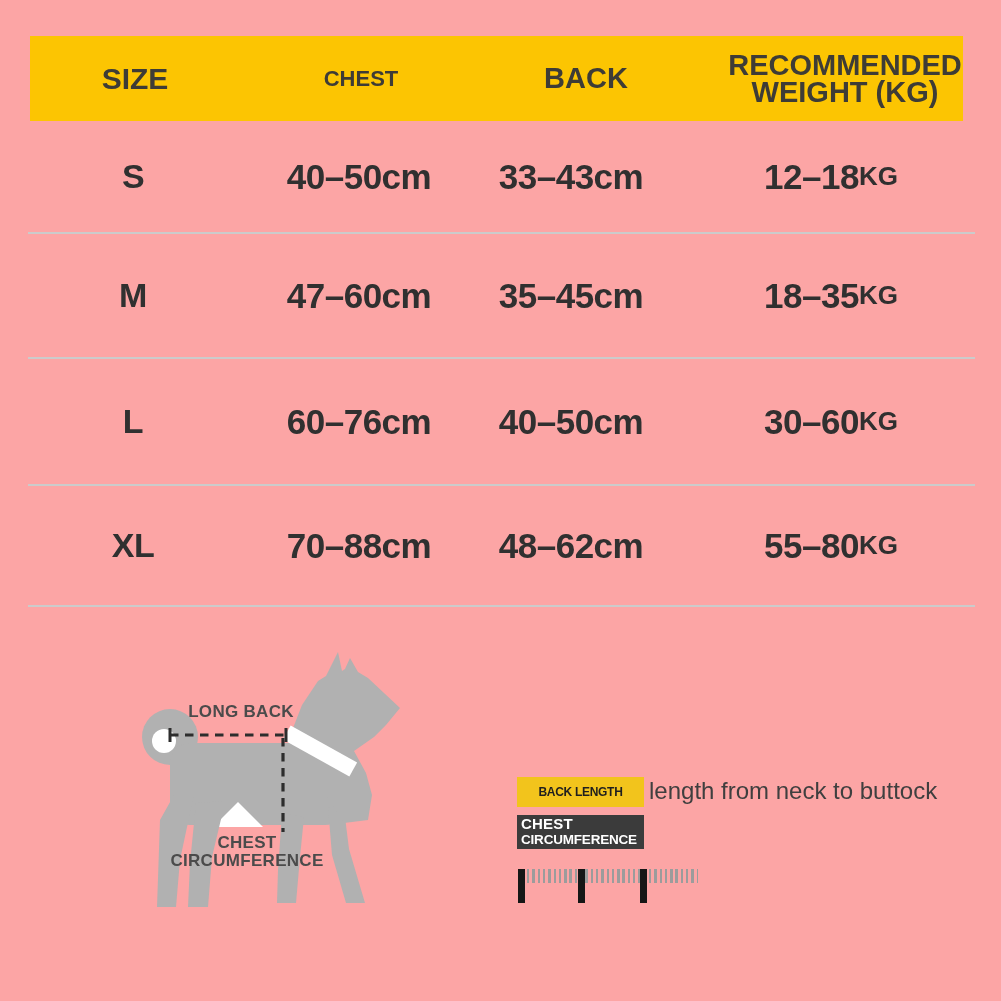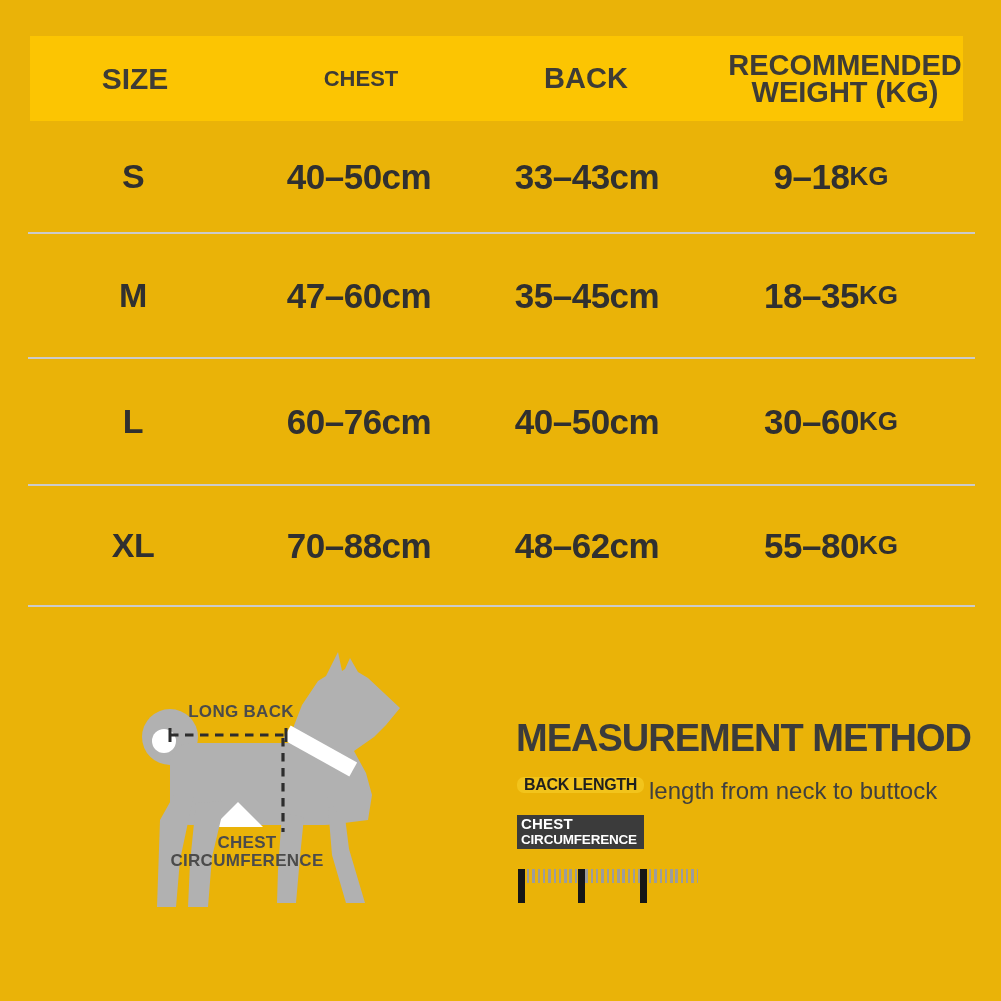--- a/index.html
+++ b/index.html
@@ -1,18 +1,18 @@
 <!DOCTYPE html>
 <html style="--yellow: #fcc502; --badge-yellow: #f2c41c; --badge-dark: #3b3b3b; --text-dark: #303030; --text-header: #3e3c36; --dog-gray: #b1b1b1; --divider: #cbcbcb; --tick-gray: #9c9c9c; --ruler-black: #161616; --dash-dark: #2d2d2d;"><head>
 <meta charset="utf-8">
 <style>
   html,body{margin:0;padding:0;background:#fff;}
   .canvas{
     position:relative; width:1001px; height:1001px; overflow:hidden;
-    background:#eab308; font-family:"Liberation Sans", sans-serif;
+    background:#fca5a5; font-family:"Liberation Sans", sans-serif;
     -webkit-font-smoothing:antialiased;
   }
   
   .header-band{
     position:absolute; left:30px; top:36px; width:933px; height:85px;
     background:var(--yellow);
   }
   .hcell{
     position:absolute; top:0; height:100%;
     display:flex; flex-direction:column; align-items:center; justify-content:center;
@@ -30,40 +30,40 @@
   .trow.r3{height:125px;}
   .trow.r4{height:119px;}
   .cell{
     position:absolute; top:0; height:100%;
     display:flex; align-items:center; justify-content:center;
     color:var(--text-dark); font-size:35px; font-weight:700; letter-spacing:-0.5px;
     white-space:nowrap;
   }
   .cell.size  {left:30px;  width:150px; font-size:34px;}
   .cell.chest {left:231px; width:200px;}
-  .cell.back  {left:459px; width:200px;}
+  .cell.back  {left:443px; width:200px;}
   .cell.weight{left:703px; width:200px;}
   .unit-kg{font-size:26px; font-weight:700; letter-spacing:0;}
   
   .dog-wrap{position:absolute; left:130px; top:645px; width:280px; height:270px;}
   .diagram-label{
     position:absolute; color:#4b4b4b; font-weight:700; font-size:17px;
     text-align:center; letter-spacing:0.3px; line-height:18px; white-space:nowrap;
   }
   .label-longback{left:151px; top:703px; width:180px;}
   .label-chestcirc{left:157px; top:834px; width:180px;}
   
   .mm-title{
     position:absolute; left:516px; top:717px; width:470px;
     color:#3b3b3b; font-weight:700; font-size:38px; letter-spacing:-1px; white-space:nowrap;
   }
   .badge-yellow{
-    position:absolute; left:517px; top:777px; width:127px; height:16px;
-    background:var(--badge-yellow); color:#1f1f1f; font-weight:700; font-size:16px;
-    display:flex; align-items:center; justify-content:center; letter-spacing:-0.3px; white-space:nowrap;border-radius:7px;
+    position:absolute; left:517px; top:777px; width:127px; height:30px;
+    background:var(--badge-yellow); color:#1f1f1f; font-weight:700; font-size:12px;
+    display:flex; align-items:center; justify-content:center; letter-spacing:-0.3px; white-space:nowrap;
   }
   .badge-dark{
     position:absolute; left:517px; top:815px; width:127px; height:34px;
     background:var(--badge-dark); color:#fff; font-weight:700;
     padding-top:1px; box-sizing:border-box; padding-left:4px;
   }
   .badge-dark .b1{display:block; font-size:15px; line-height:16px; letter-spacing:0.2px;}
   .badge-dark .b2{display:block; font-size:13.5px; line-height:15px; letter-spacing:-0.2px;}
   .mm-desc1{
     position:absolute; left:649px; top:776px; width:345px;
@@ -112,21 +112,21 @@
       <div class="cell size">S</div>
       <div class="cell chest">
           <span>40–50</span>
           <span>cm</span>
         </div>
       <div class="cell back">
           <span>33–43</span>
           <span>cm</span>
         </div>
       <div class="cell weight">
-          <span>9–18</span>
+          <span>12–18</span>
           <span class="unit-kg">KG</span>
         </div>
     </div>
     <div class="trow r2">
       <div class="cell size">M</div>
       <div class="cell chest">
           <span>47–60</span>
           <span>cm</span>
         </div>
       <div class="cell back">
@@ -197,21 +197,20 @@
 
       <line x1="153" y1="93" x2="153" y2="187" stroke="var(--dash-dark)" stroke-width="3.2" stroke-dasharray="8.5 6.5"></line>
     </svg>
   </div>
   <div class="diagram-label label-longback">LONG BACK</div>
   <div class="diagram-label label-chestcirc">
     <span style="display:block">CHEST</span>
     <span style="display:block">CIRCUMFERENCE</span>
   </div>
 
-  <div class="mm-title">MEASUREMENT METHOD</div>
 
   <div class="badge-yellow">BACK LENGTH</div>
   <div class="mm-desc1">length from neck to buttock</div>
 
   <div class="badge-dark">
     <span class="b1">CHEST</span>
     <span class="b2">CIRCUMFERENCE</span>
   </div>
 
   <div class="ruler">

